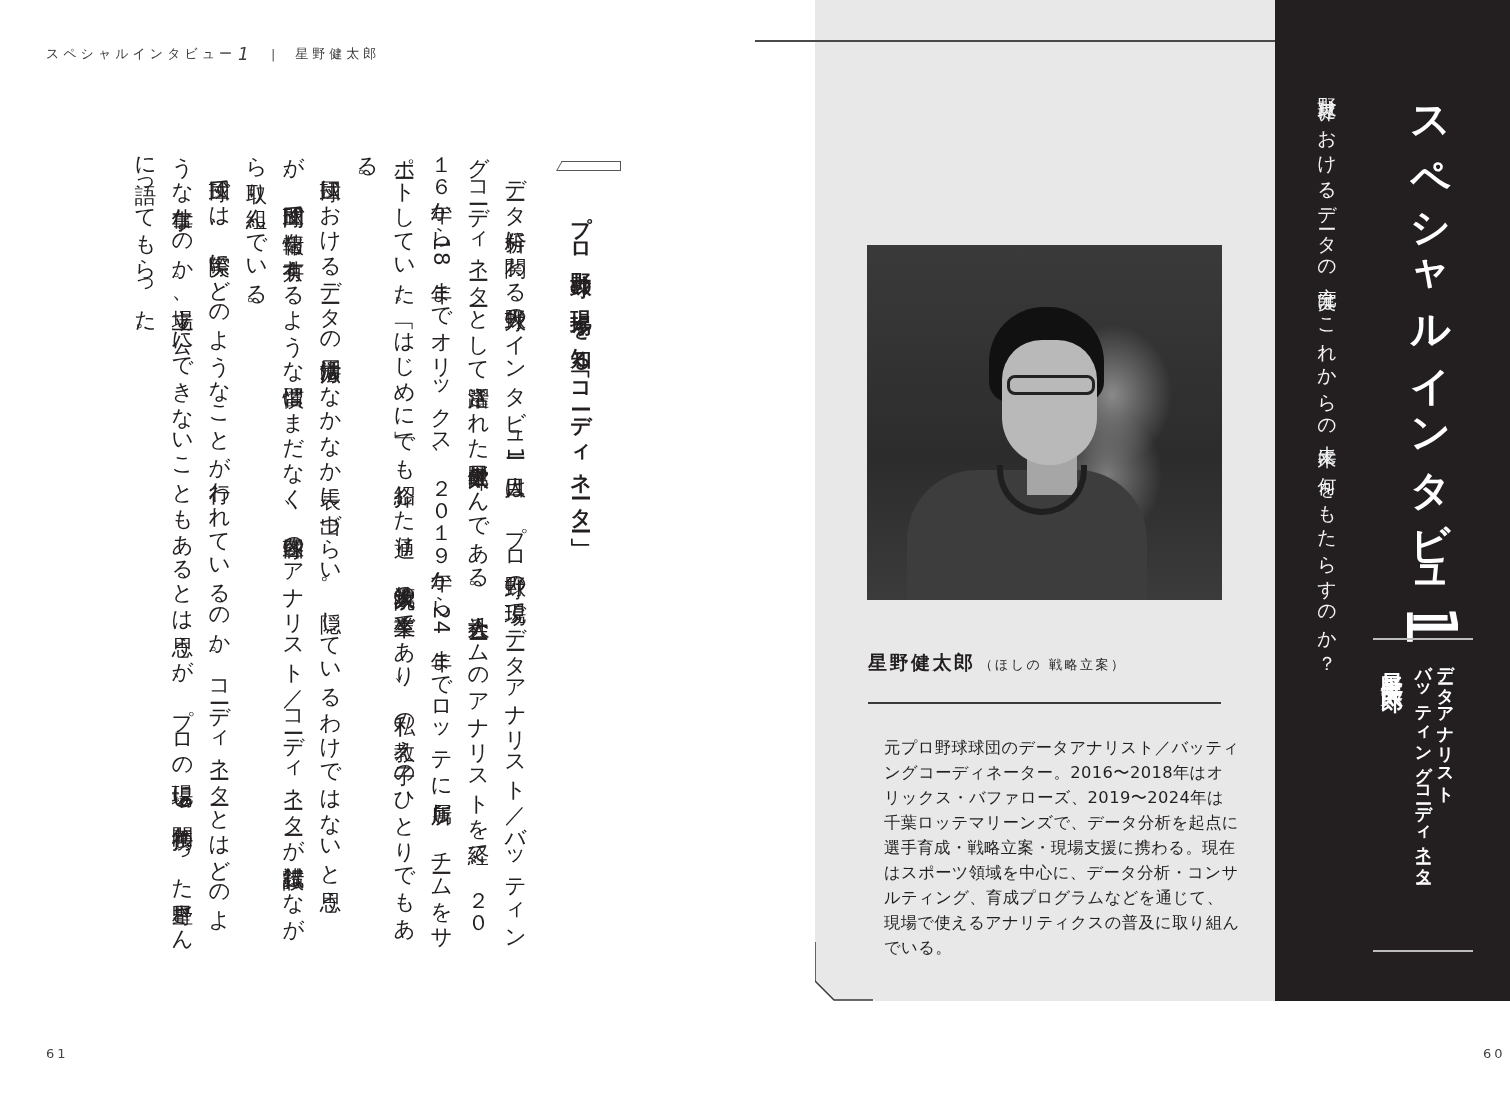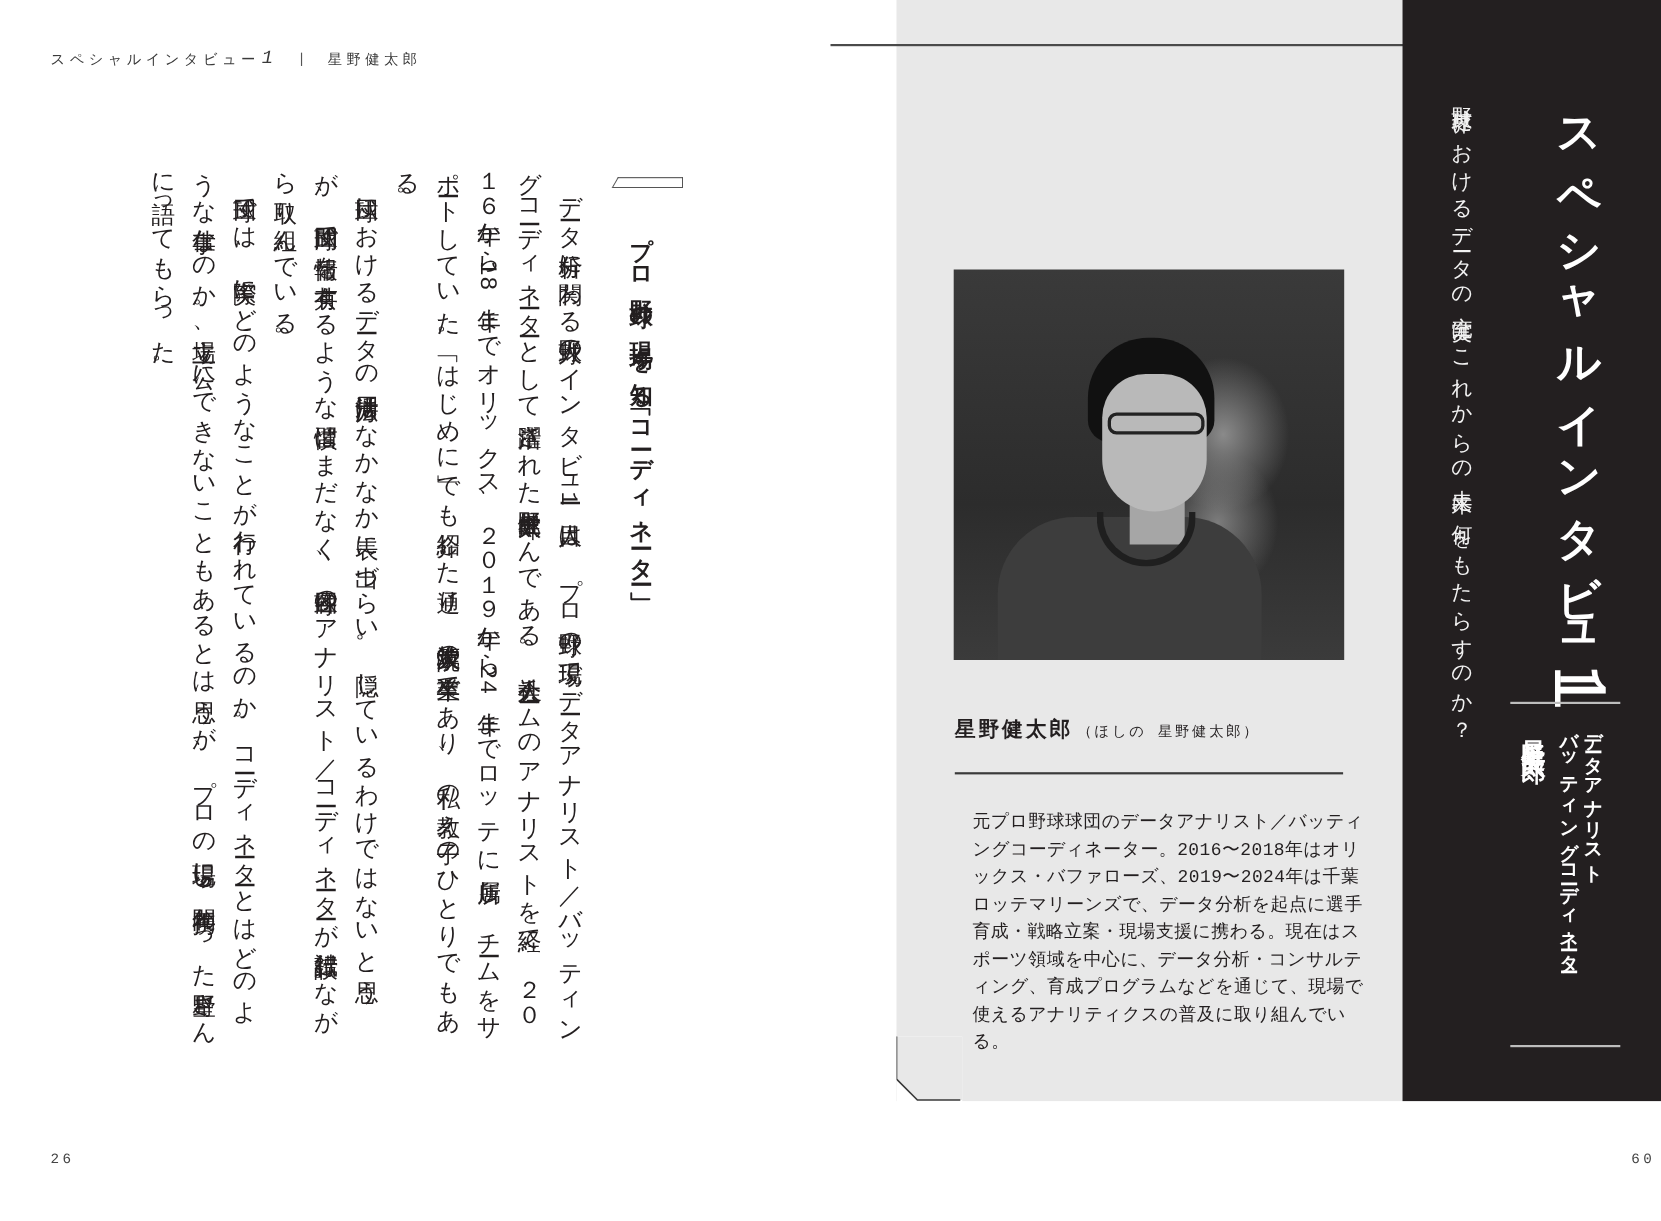--- a/index.html
+++ b/index.html
@@ -1,21 +1,21 @@
 <!DOCTYPE html>
 <html><head>
 <meta charset="utf-8">
 <style>
   html, body { margin: 0; padding: 0; }
   body {
     width: 1510px; height: 1110px; position: relative; overflow: hidden;
     background: #ffffff; color: #231f20;
     font-family: "DejaVu Sans", "Liberation Sans", sans-serif;
   }
-  .spread { position: absolute; inset: 0; font-family: Liberation Mono, monospace; }
+  .spread { position: absolute; inset: 0; }
 
   
   .running-head {
     position: absolute; left: 46px; top: 44px;
     font-size: 13px; letter-spacing: 4px; color: #3a3a3a;
     display: flex; align-items: center; white-space: nowrap;
   }
   .running-head .num { font-size: 17px; font-style: italic; margin-left: 2px; letter-spacing: 0; }
   .running-head .sep { margin: 0 16px 0 22px; color: #555; }
   .page-num { position: absolute; top: 1046px; font-size: 13px; letter-spacing: 3px; color: #444; }
@@ -157,21 +157,21 @@
     <div class="heading-box"></div>
     <div class="heading-box-edge"></div>
     <h2 class="section-heading" style="margin:0;">プロ野球の現場を知る「コーディネーター」</h2>
 
     <div class="body-text">
       <p class="first">データ分析に関わる野球人のインタビュー1人目は、プロ野球の現場でデータアナリスト／バッティングコーディネーターとして活躍された星野健太郎さんである。社会人チームのアナリストを経て、２０１６年から18年までオリックス、２０１９年から24年までロッテに所属し、チームをサポートしていた。「はじめに」でも紹介した通り、筑波大大学院の卒業生であり、私の教え子のひとりでもある。</p>
       <p>球団におけるデータの活用方法はなかなか表に出づらい。隠しているわけではないと思うが、球団間で情報を共有するような慣習はまだなく、各球団のアナリスト／コーディネーターが試行錯誤しながら取り組んでいる。</p>
       <p>球団では、実際にどのようなことが行われているのか。コーディネーターとはどのような仕事なのか。立場上、公にできないこともあるとは思うが、プロの現場に9年間携わった星野さんに語ってもらった。</p>
     </div>
 
-    <div class="page-num left">26</div>
+    <div class="page-num left">61</div>
   </section>
 
   <section>
     <div class="gray-panel"></div>
     <div class="top-rule"></div>
     <svg class="panel-corner" viewBox="0 0 60 60" width="60" height="60">
       <rect x="0" y="0" width="60" height="60" fill="#ffffff"></rect>
       <polygon points="0,0 60,0 60,58 19,58 0,39" fill="#e8e8e8"></polygon>
       <polyline points="0,0 0,39 19,58 58,58" fill="none" stroke="#3a3a3a" stroke-width="1.5"></polyline>
     </svg>
@@ -181,21 +181,21 @@
       <div class="torso"></div>
       <div class="neck"></div>
       <div class="collar"></div>
       <div class="hair"></div>
       <div class="face"></div>
       <div class="glasses"></div>
     </div>
 
     <div class="profile-name">
       <span class="kanji">星野健太郎</span>
-      <span class="kana">（ほしの 星野健太郎）</span>
+      <span class="kana">（ほしの 戦略立案）</span>
     </div>
     <div class="profile-rule"></div>
     <p class="profile-bio">元プロ野球球団のデータアナリスト／バッティングコーディネーター。2016〜2018年はオリックス・バファローズ、2019〜2024年は千葉ロッテマリーンズで、データ分析を起点に選手育成・戦略立案・現場支援に携わる。現在はスポーツ領域を中心に、データ分析・コンサルティング、育成プログラムなどを通じて、現場で使えるアナリティクスの普及に取り組んでいる。</p>
 
     <h1 class="series-title" style="margin:0;">
       <span>スペシャルインタビュー</span><span class="num">1</span>
     </h1>
     <div class="lead-question">野球界におけるデータの充実はこれからの未来に何をもたらすのか？</div>
 
     <div class="title-rule top"></div>

